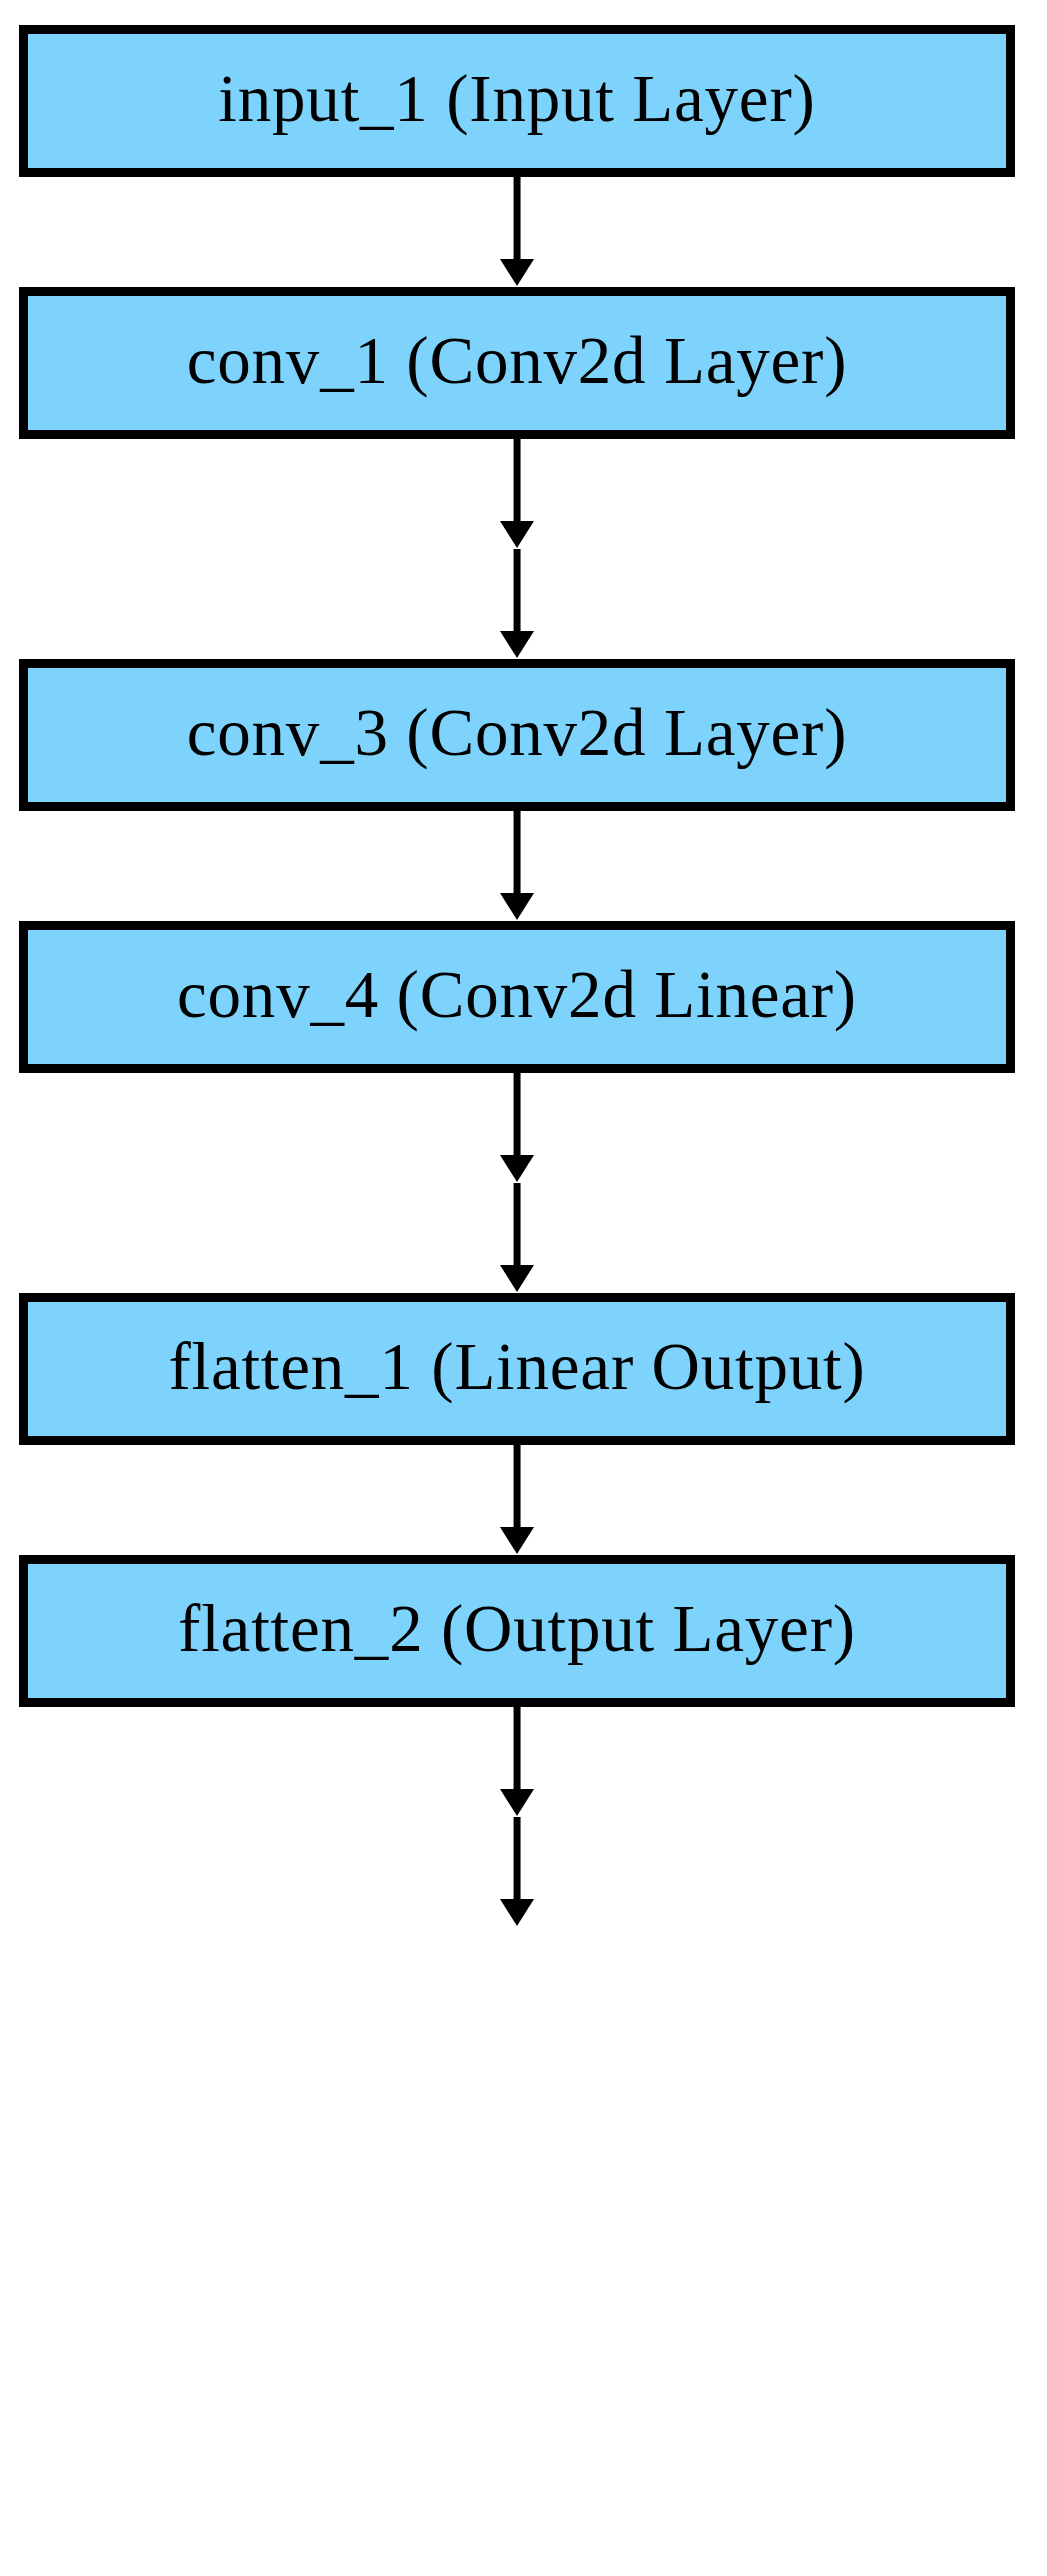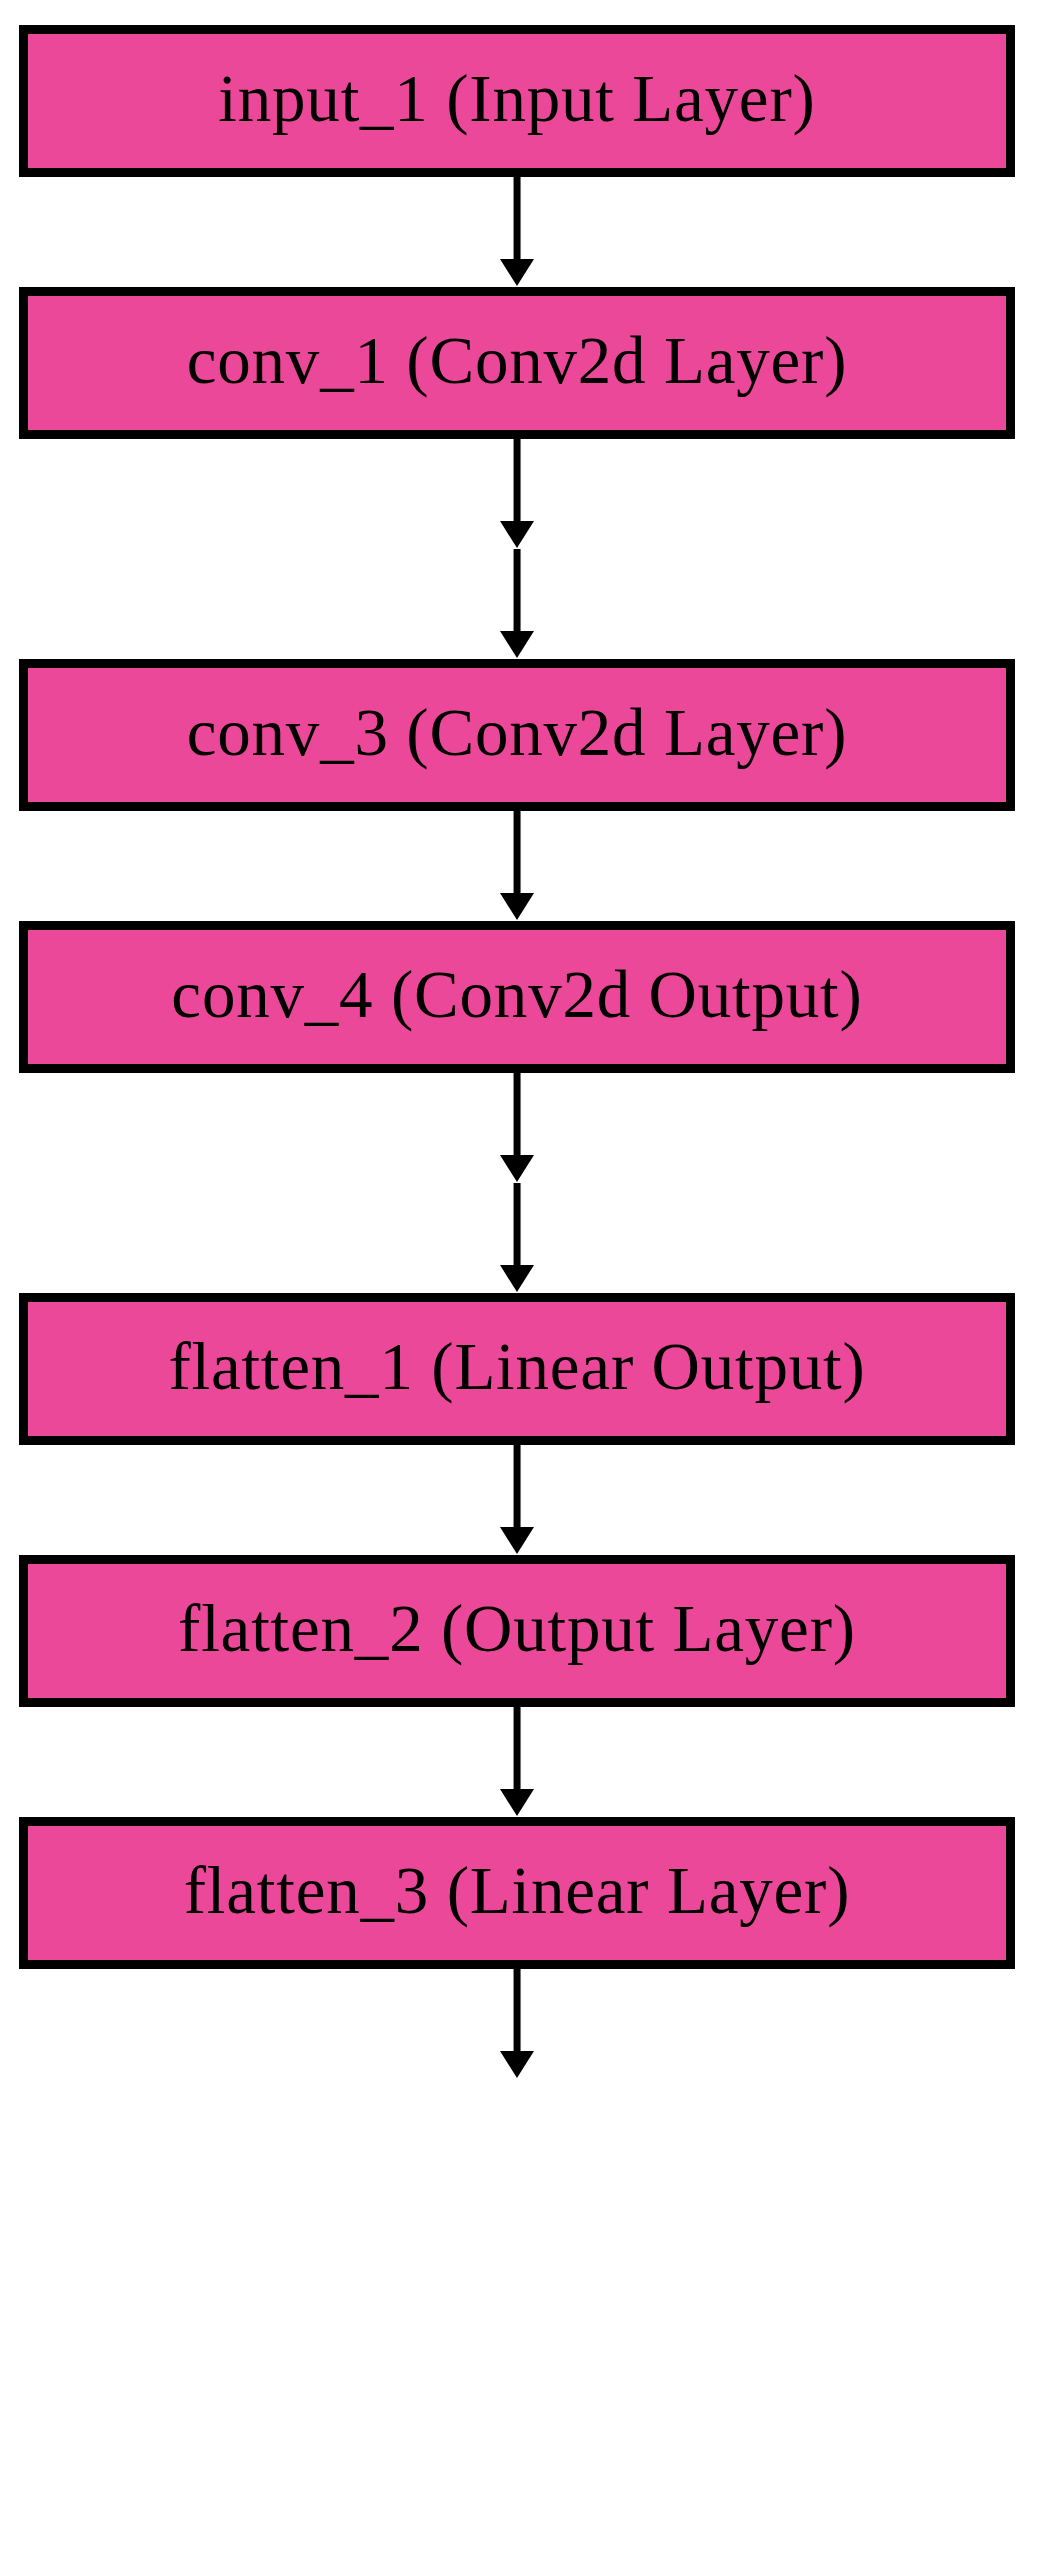--- a/index.html
+++ b/index.html
@@ -20,21 +20,21 @@
     width: 996px;
     display: flex;
     flex-direction: column;
     align-items: center;
   }
   .node {
     width: 996px;
     height: 152px;
     box-sizing: border-box;
     border: 9.1px solid #000000;
-    background: #ec4899;
+    background: #7dd3fc;
     display: flex;
     align-items: center;
     justify-content: center;
     flex: none;
   }
   .node .label {
     color: #000000;
     font-size: 67px;
     line-height: 1;
     white-space: nowrap;
@@ -100,21 +100,21 @@
   <div class="node">
     <span class="label">conv_3 (Conv2d Layer)</span>
   </div>
 
   <div class="arrow">
     <div class="shaft"></div>
     <div class="head"></div>
   </div>
 
   <div class="node">
-    <span class="label">conv_4 (Conv2d Output)</span>
+    <span class="label">conv_4 (Conv2d Linear)</span>
   </div>
 
   <div class="arrow">
     <div class="shaft"></div>
     <div class="head"></div>
   </div>
 
 
   <div class="arrow">
     <div class="shaft"></div>
@@ -132,23 +132,20 @@
 
   <div class="node">
     <span class="label">flatten_2 (Output Layer)</span>
   </div>
 
   <div class="arrow">
     <div class="shaft"></div>
     <div class="head"></div>
   </div>
 
-  <div class="node">
-    <span class="label">flatten_3 (Linear Layer)</span>
-  </div>
 
   <div class="arrow">
     <div class="shaft"></div>
     <div class="head"></div>
   </div>
 
 
 </div>
 
 

